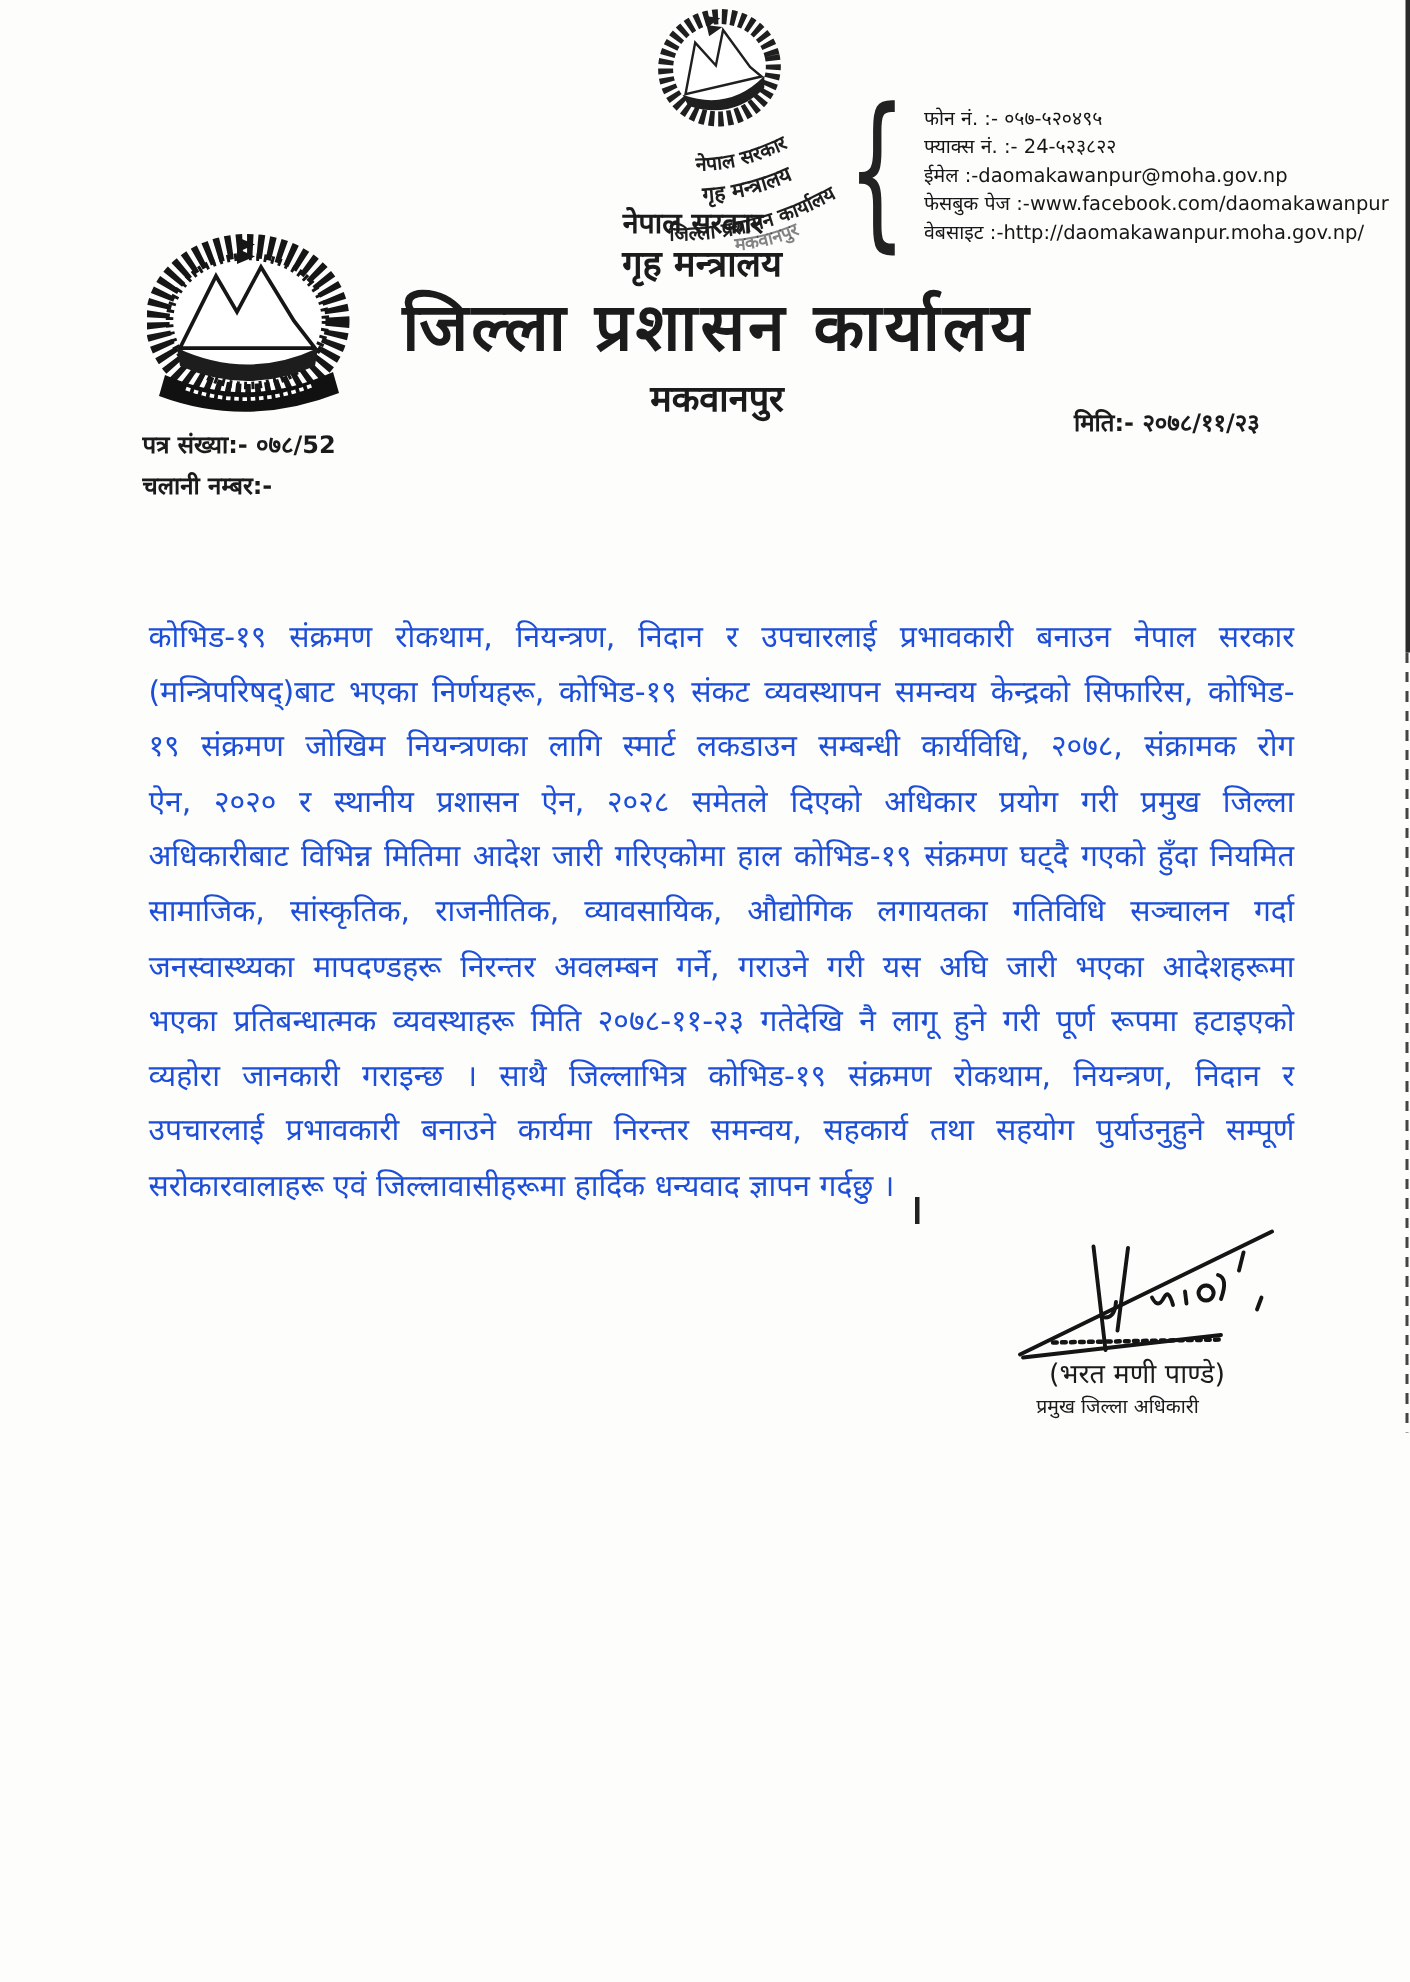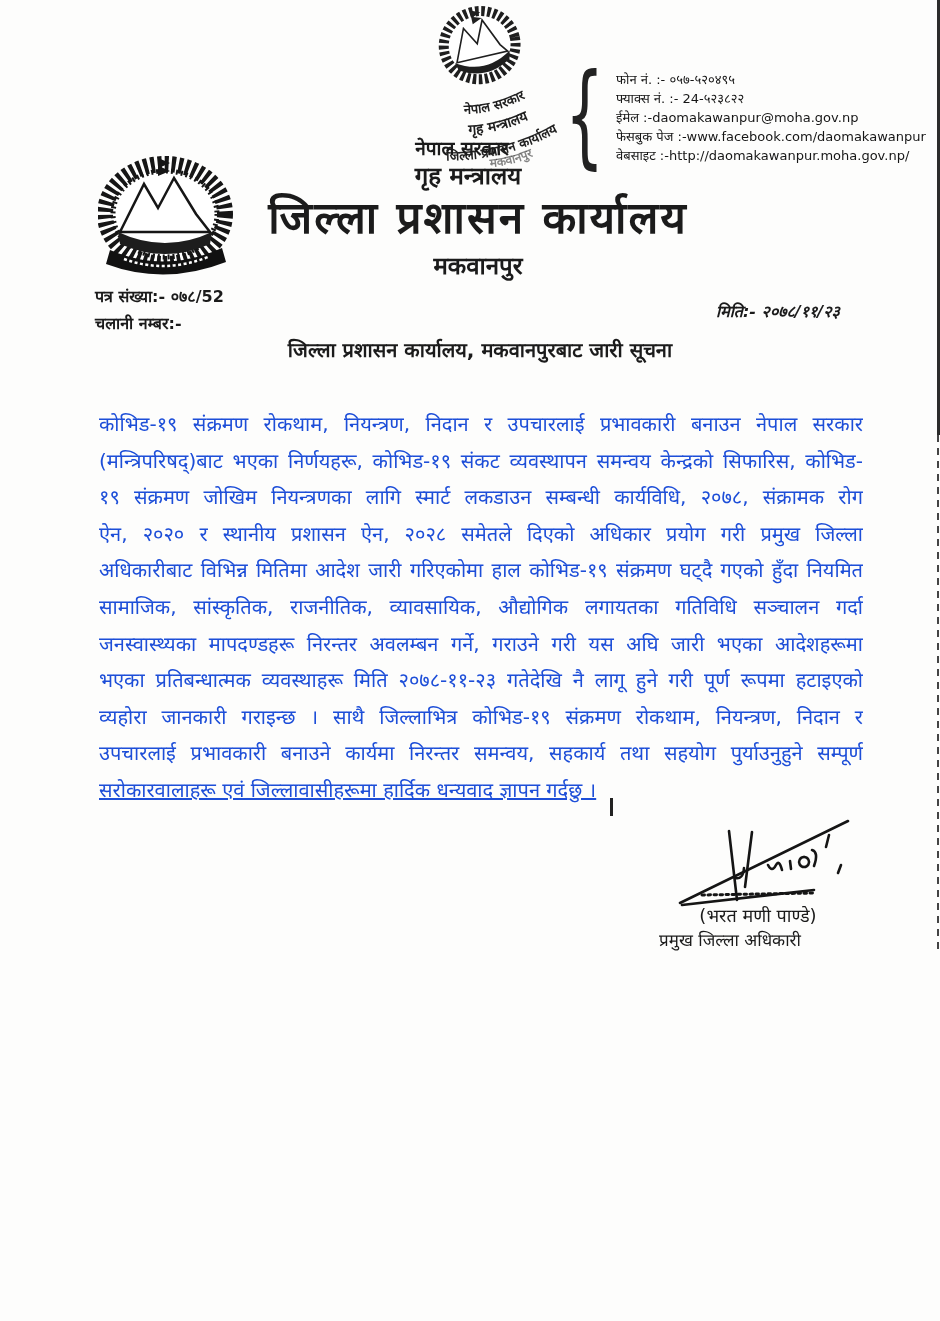--- a/index.html
+++ b/index.html
@@ -39,41 +39,41 @@
   }
   .contact{
     position:absolute;left:616px;top:70px;width:330px;
     font-size:13px;line-height:19px;color:#161616;
   }
   .contact div{white-space:nowrap;}
   
   .meta{position:absolute;font-size:16px;font-weight:bold;white-space:nowrap;}
   .letter-no{left:95px;top:285px;}
   .chalani{left:95px;top:312px;}
-  .issue-date{left:716px;top:300px;font-style:italic;}
+  .issue-date{left:716px;top:270px;}
   
   .subject{
     position:absolute;left:480px;top:336px;transform:translateX(-50%);
     font-size:20px;font-weight:bold;white-space:nowrap;
   }
   
   .body-text{
     position:absolute;left:99px;top:409px;width:764px;
     font-size:20px;color:#1d4ed8;
   }
   .body-line{
     height:36.6px;line-height:30px;
     text-align:justify;text-align-last:justify;
     overflow:hidden;white-space:nowrap;
   }
-  .body-line.last{text-align-last:left;text-decoration:underline;}
+  .body-line.last{text-align-last:left;}
   
   .sig-svg{position:absolute;left:608px;top:795px;width:260px;height:120px;}
   .sig-name{position:absolute;left:758px;top:903px;transform:translateX(-50%);font-size:18px;white-space:nowrap;}
-  .sig-title{position:absolute;left:730px;top:928px;transform:translateX(-50%);font-size:17px;white-space:nowrap;}
+  .sig-title{position:absolute;left:745px;top:928px;transform:translateX(-50%);font-size:13px;white-space:nowrap;}
   .stray-mark{position:absolute;left:610px;top:798px;width:2.5px;height:18px;background:#222;}
   svg text{font-family:"DejaVu Sans", sans-serif;}
 </style>
 </head>
 <body>
 
 <div class="page">
 
   <div class="edge-line-top"></div>
   <div class="edge-line-bottom"></div>
@@ -122,21 +122,20 @@
     <div>फ्याक्स नं. :- 24-५२३८२२</div>
     <div>ईमेल :-daomakawanpur@moha.gov.np</div>
     <div>फेसबुक पेज :-www.facebook.com/daomakawanpur</div>
     <div>वेबसाइट :-http://daomakawanpur.moha.gov.np/</div>
   </div>
 
   <div class="meta letter-no">पत्र संख्या:- ०७८/52</div>
   <div class="meta chalani">चलानी नम्बर:-</div>
   <div class="meta issue-date">मिति:- २०७८/११/२३</div>
 
-  <div class="subject">जिल्ला प्रशासन कार्यालय, मकवानपुरबाट जारी सूचना</div>
 
   <div class="body-text">
     <div class="body-line">कोभिड-१९ संक्रमण रोकथाम, नियन्त्रण, निदान र उपचारलाई प्रभावकारी बनाउन नेपाल सरकार</div>
     <div class="body-line">(मन्त्रिपरिषद्)बाट भएका निर्णयहरू, कोभिड-१९ संकट व्यवस्थापन समन्वय केन्द्रको सिफारिस, कोभिड-</div>
     <div class="body-line">१९ संक्रमण जोखिम नियन्त्रणका लागि स्मार्ट लकडाउन सम्बन्धी कार्यविधि, २०७८, संक्रामक रोग</div>
     <div class="body-line">ऐन, २०२० र स्थानीय प्रशासन ऐन, २०२८ समेतले दिएको अधिकार प्रयोग गरी प्रमुख जिल्ला</div>
     <div class="body-line">अधिकारीबाट विभिन्न मितिमा आदेश जारी गरिएकोमा हाल कोभिड-१९ संक्रमण घट्दै गएको हुँदा नियमित</div>
     <div class="body-line">सामाजिक, सांस्कृतिक, राजनीतिक, व्यावसायिक, औद्योगिक लगायतका गतिविधि सञ्चालन गर्दा</div>
     <div class="body-line">जनस्वास्थ्यका मापदण्डहरू निरन्तर अवलम्बन गर्ने, गराउने गरी यस अघि जारी भएका आदेशहरूमा</div>
     <div class="body-line">भएका प्रतिबन्धात्मक व्यवस्थाहरू मिति २०७८-११-२३ गतेदेखि नै लागू हुने गरी पूर्ण रूपमा हटाइएको</div>

